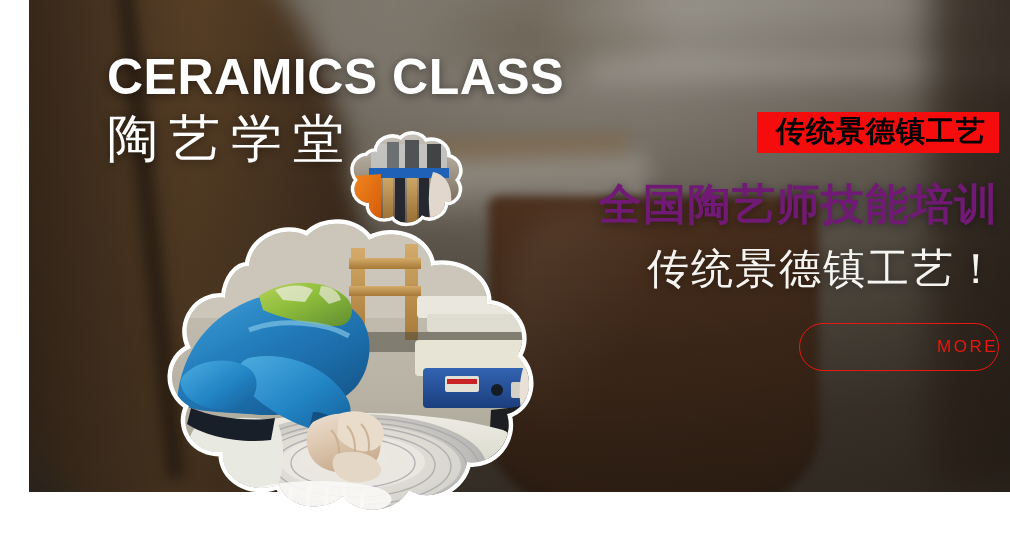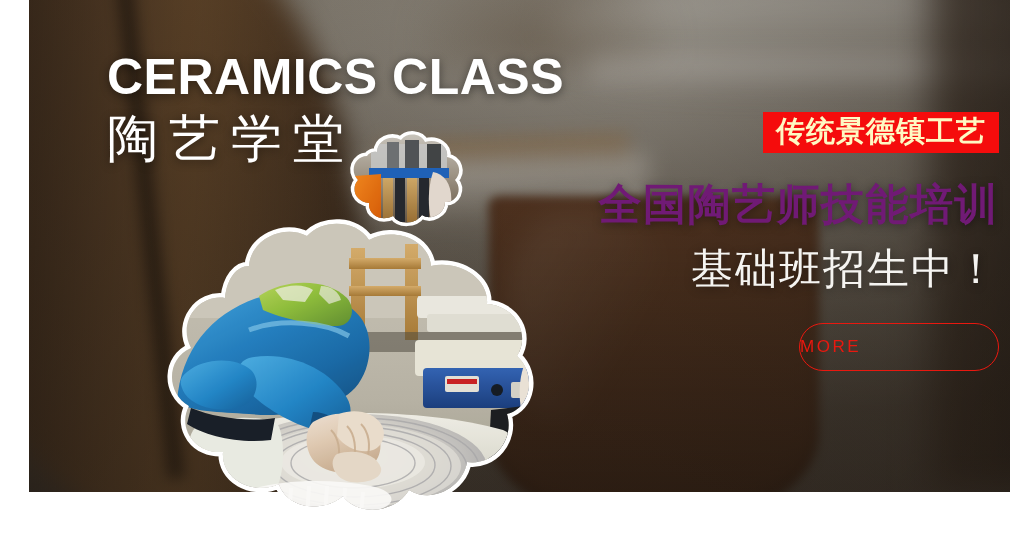--- a/index.html
+++ b/index.html
@@ -142,25 +142,25 @@
   }
 
   
   .right-block {
     position:absolute; left:535px; top:112px; width:435px;
     text-align:right;
   }
   .badge {
     display:inline-block;
     background:#f50c0c;
-    color:#fef9c3;
+    color:#000000;
     font-size:29px;
     font-weight:bold;
     letter-spacing:1px;
-    padding:5px 13px 7px 13px;
+    padding:5px 13px 7px 19px;
     line-height:1.0;
   }
   .headline-1 {
     margin-top:29px;
     font-size:43px;
     font-weight:bold;
     color:#701a75;
     letter-spacing:1.5px;
     line-height:1.05;
     text-shadow:0 2px 10px rgba(0,0,0,0.42);
@@ -173,21 +173,21 @@
     letter-spacing:2px;
     line-height:1.05;
     text-shadow:0 2px 10px rgba(0,0,0,0.42);
   }
   .more-btn {
     display:inline-block;
     margin-top:32px;
     width:200px;
     height:48px;
     line-height:46px;
-    text-align:left;
+    text-align:right;
     border:1.6px solid #e9180f;
     border-radius:24px;
     color:#e9180f;
     font-size:17px;
     letter-spacing:2.5px;
     background:transparent;
     cursor:pointer;
     font-family:"Liberation Sans",sans-serif;
   }
 
@@ -431,19 +431,19 @@
         </g>
 
         <rect x="0" y="0" width="470" height="300" fill="#8a7352" opacity="0.05"></rect>
       </g>
     </svg>
   </div>
 
   <div class="right-block">
     <div class="badge">传统景德镇工艺</div>
     <div class="headline-1">全国陶艺师技能培训</div>
-    <div class="headline-2">基础班招生中！</div>
+    <div class="headline-2">传统景德镇工艺！</div>
     <div class="more-btn">MORE</div>
   </div>
 
   <div class="white-strip"></div>
 
 </div>
 
 </body></html>

